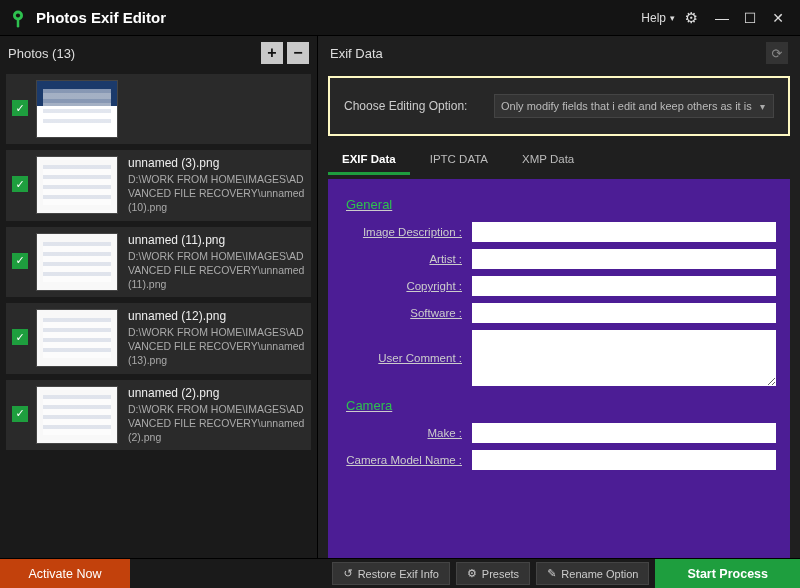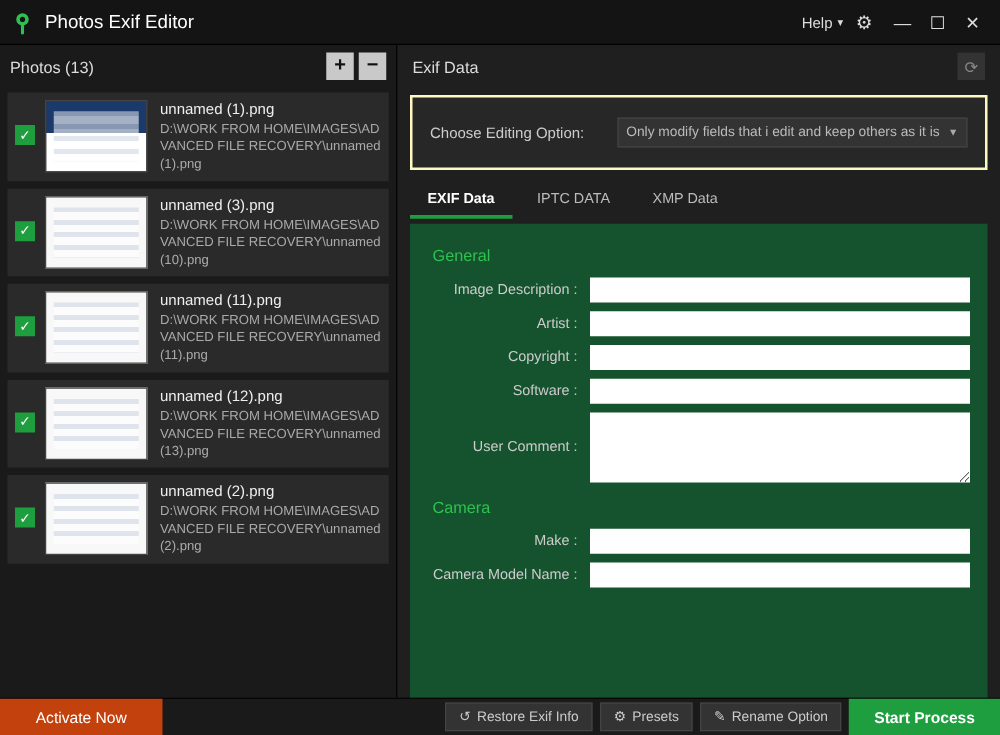--- a/index.html
+++ b/index.html
@@ -1,19 +1,19 @@
 <!DOCTYPE html>
 <html><head>
 <meta charset="utf-8">
 <style>
 * { box-sizing: border-box; margin: 0; padding: 0; font-family: "Segoe UI", Arial, sans-serif; }
 body { width: 800px; height: 588px; background: #1a1a1a; overflow: hidden; color: #ccc; font-size: 12px; }
 .titlebar { height: 36px; background: #141414; display: flex; align-items: center; padding: 0 8px; border-bottom: 1px solid #000; }
 .titlebar .logo { width: 20px; height: 20px; margin-right: 8px; }
-.titlebar .title { color: #fff; font-size: 15px; font-weight: 400; flex: 1; }
+.titlebar .title { color: #fff; font-size: 15px; font-weight: 700; flex: 1; }
 .titlebar .help { color: #ddd; font-size: 12px; margin-right: 4px; cursor: pointer; }
 .titlebar .caret { color: #ddd; font-size: 9px; margin-right: 10px; }
 .titlebar .gear { color: #ddd; font-size: 15px; margin-right: 10px; cursor: pointer; }
 .titlebar .winbtn { width: 28px; height: 28px; display: flex; align-items: center; justify-content: center; color: #ddd; font-size: 14px; cursor: pointer; }
 .content { display: flex; height: 522px; }
 .left { width: 318px; background: #1a1a1a; display: flex; flex-direction: column; border-right: 1px solid #000; }
 .left-header { height: 34px; display: flex; align-items: center; padding: 0 8px; }
 .left-header .label { flex: 1; color: #ddd; font-size: 13px; }
 .left-header .sqbtn { width: 22px; height: 22px; margin-left: 4px; background: #c9c9c9; color: #111; display: flex; align-items: center; justify-content: center; font-size: 16px; font-weight: bold; cursor: pointer; }
 .left-list { flex: 1; overflow-y: auto; padding: 4px 6px; }
@@ -29,31 +29,31 @@
 .right { flex: 1; background: #1f1f1f; display: flex; flex-direction: column; }
 .right-header { height: 34px; display: flex; align-items: center; padding: 0 12px; color: #ddd; font-size: 13px; }
 .right-header .refresh { margin-left: auto; width: 22px; height: 22px; background: #333; display: flex; align-items: center; justify-content: center; font-size: 13px; color: #888; }
 .option-box { margin: 6px 10px 10px 10px; background: #272727; border: 2px solid #fef9c3; padding: 16px 14px; display: flex; align-items: center; }
 .option-box .lbl { color: #ccc; font-size: 12px; width: 150px; }
 .option-box .select { flex: 1; height: 24px; background: #333; border: 1px solid #444; color: #bbb; font-size: 11px; padding: 0 6px; display: flex; align-items: center; position: relative; }
 .option-box .select::after { content: "▾"; position: absolute; right: 8px; color: #aaa; font-size: 10px; }
 .tabs { display: flex; padding: 0 10px; gap: 6px; }
 .tab { padding: 7px 14px; font-size: 11.5px; color: #bbb; cursor: pointer; }
 .tab.active { border-bottom: 3px solid #1e9e3e; color: #fff; font-weight: 600; }
-.form-area { flex: 1; overflow-y: auto; padding: 6px 14px 10px 14px; background: #14532d; margin: 4px 10px 0 10px; }
+.form-area { flex: 1; overflow-y: auto; padding: 6px 14px 10px 14px; background: #4c1d95; margin: 4px 10px 0 10px; text-decoration: underline; }
 .section-title { color: #2ec14f; font-size: 13px; margin: 12px 0 10px 4px; }
 .field { display: flex; align-items: center; margin-bottom: 7px; }
 .field .flabel { width: 130px; text-align: right; padding-right: 10px; color: #ccc; font-size: 11.5px; }
 .field .finput { flex: 1; height: 20px; background: #fff; border: none; }
 .field .ftextarea { flex: 1; height: 56px; background: #fff; border: none; }
 .footer { height: 30px; background: #1a1a1a; display: flex; align-items: stretch; border-top: 1px solid #000; }
 .footer .activate { width: 130px; background: #c2410c; color: #fff; display: flex; align-items: center; justify-content: center; font-size: 12.5px; font-weight: 500; cursor: pointer; }
 .footer .spacer { flex: 1; }
 .footer .fbtn { background: #333; border: 1px solid #444; color: #ccc; padding: 0 10px; display: flex; align-items: center; gap: 5px; margin: 3px 3px; font-size: 11px; cursor: pointer; }
-.footer .start { background: #1e9e3e; color: #fff; font-weight: 600; padding: 0 20px; margin: 0 0 0 3px; display: flex; align-items: center; font-size: 12.5px; cursor: pointer; }
+.footer .start { background: #1e9e3e; color: #fff; font-weight: 600; padding: 0 32px; margin: 0 0 0 3px; display: flex; align-items: center; font-size: 12.5px; cursor: pointer; }
 .left-list::-webkit-scrollbar, .form-area::-webkit-scrollbar { width: 10px; }
 .left-list::-webkit-scrollbar-thumb, .form-area::-webkit-scrollbar-thumb { background: #444; }
 </style>
 </head>
 <body>
 
 <div class="titlebar">
   <svg class="logo" viewBox="0 0 24 24">
       <circle cx="12" cy="9" r="6" fill="#2ec14f"></circle>
       <circle cx="12" cy="9" r="2.5" fill="#141414"></circle>
@@ -72,24 +72,20 @@
   <div class="left">
     <div class="left-header">
       <div class="label">Photos (13)</div>
       <div class="sqbtn">+</div>
       <div class="sqbtn">−</div>
     </div>
     <div class="left-list" id="left-list">
         <div class="item">
           <div class="chk">✓</div>
   <div class="thumb dark"></div>
-  <div class="meta">
-    <div class="name">unnamed (1).png</div>
-    <div class="path">D:\WORK FROM HOME\IMAGES\ADVANCED FILE RECOVERY\unnamed (1).png</div>
-  </div>
         </div>
         <div class="item">
           <div class="chk">✓</div>
   <div class="thumb light"></div>
   <div class="meta">
     <div class="name">unnamed (3).png</div>
     <div class="path">D:\WORK FROM HOME\IMAGES\ADVANCED FILE RECOVERY\unnamed (10).png</div>
   </div>
         </div>
         <div class="item">

